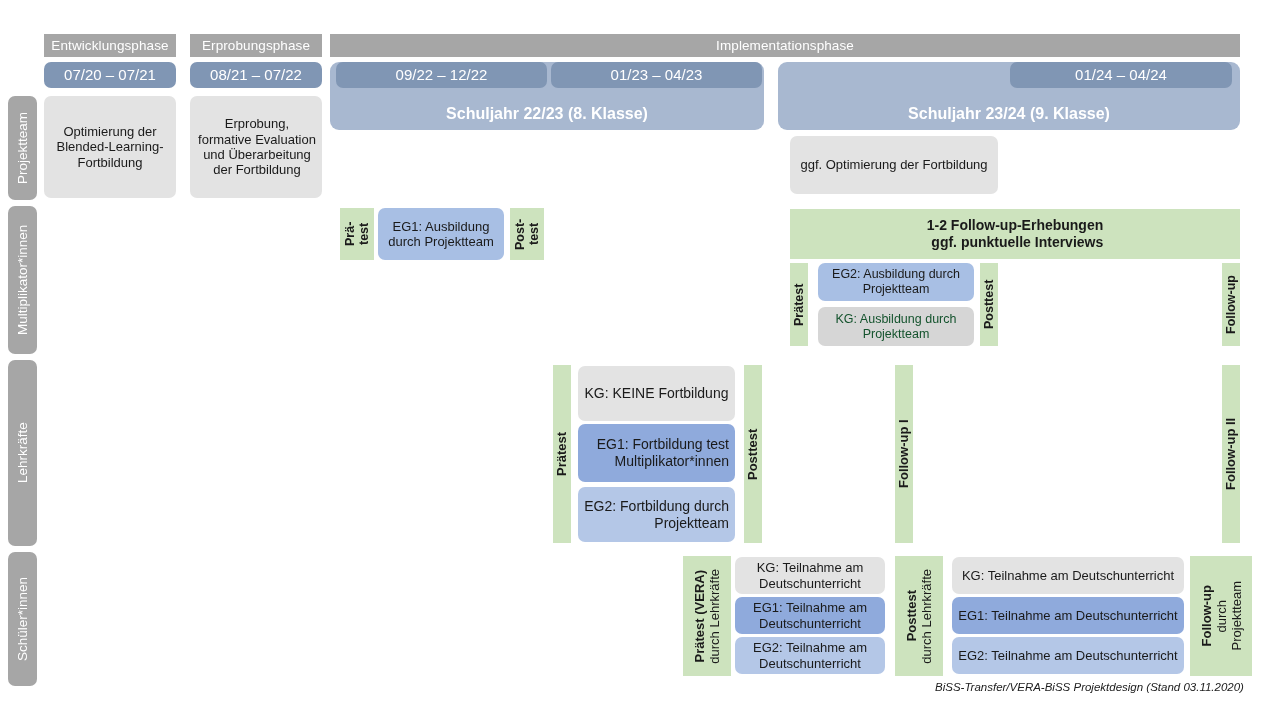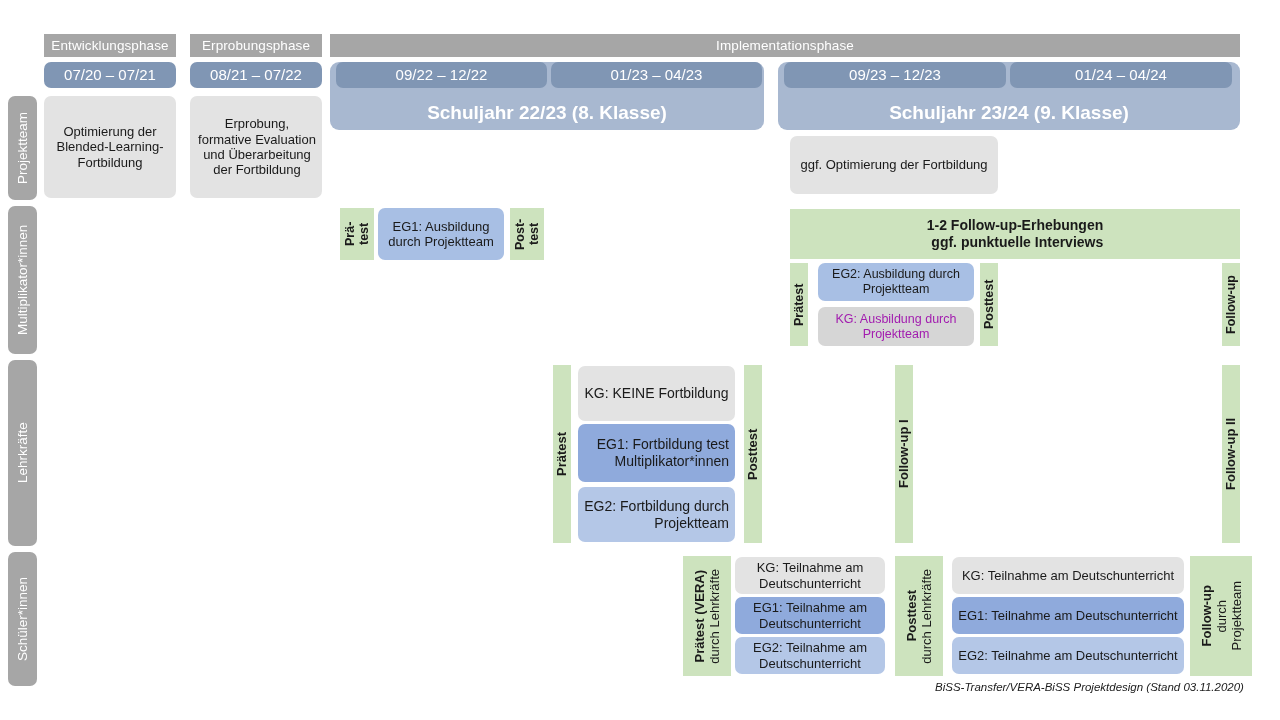--- a/index.html
+++ b/index.html
@@ -32,38 +32,38 @@
 
   
   .datepill{
     background:#8096b4;color:#ffffff;
     font-size:15px;border-radius:7px;
   }
 
   
   .schuljahr{
     background:#a8b8d0;color:#ffffff;
-    font-weight:bold;font-size:19px;
+    font-weight:bold;font-size:16px;
     border-radius:9px;
     align-items:flex-end;padding-bottom:6px;
   }
 
   
   .role{
     background:#a6a6a6;color:#ffffff;
     border-radius:7px;
     font-size:13.5px;
     writing-mode:vertical-rl;transform:rotate(180deg);
     display:flex;align-items:center;justify-content:center;
     text-align:center;
   }
 
   
   .grey{background:#e3e3e3;color:#1a1a1a;}
-  .greyd{background:#d6d6d6;color:#a21caf;}
+  .greyd{background:#d6d6d6;color:#14532d;}
   .eg1{background:#8faadc;color:#1a1a1a;}
   .eg2{background:#b4c7e7;color:#1a1a1a;}
   .eg1m{background:#a8bfe4;color:#1a1a1a;}
 
   
   .green{
     background:#cde3be;color:#1a1a1a;
     border-radius:0;font-weight:bold;
   }
   .green-v{
@@ -102,21 +102,20 @@
   <div class="box schuljahr" style="left:778px;top:62px;width:462px;height:68px;">Schuljahr 23/24 (9. Klasse)</div>
 
   <div class="box datepill" style="left:44px;top:62px;width:132px;height:26px;">07/20 – 07/21</div>
 
   <div class="box datepill" style="left:190px;top:62px;width:132px;height:26px;">08/21 – 07/22</div>
 
   <div class="box datepill" style="left:336px;top:62px;width:211px;height:26px;">09/22 – 12/22</div>
 
   <div class="box datepill" style="left:551px;top:62px;width:211px;height:26px;">01/23 – 04/23</div>
 
-  <div class="box datepill" style="left:784px;top:62px;width:222px;height:26px;">09/23 – 12/23</div>
 
   <div class="box datepill" style="left:1010px;top:62px;width:222px;height:26px;">01/24 – 04/24</div>
 
   <div class="role" style="position:absolute;left:8px;top:96px;width:29px;height:104px;">Projektteam</div>
 
   <div class="role" style="position:absolute;left:8px;top:206px;width:29px;height:148px;">Multiplikator*innen</div>
 
   <div class="role" style="position:absolute;left:8px;top:360px;width:29px;height:186px;">Lehrkräfte</div>
 
   <div class="role" style="position:absolute;left:8px;top:552px;width:29px;height:134px;">Schüler*innen</div>

